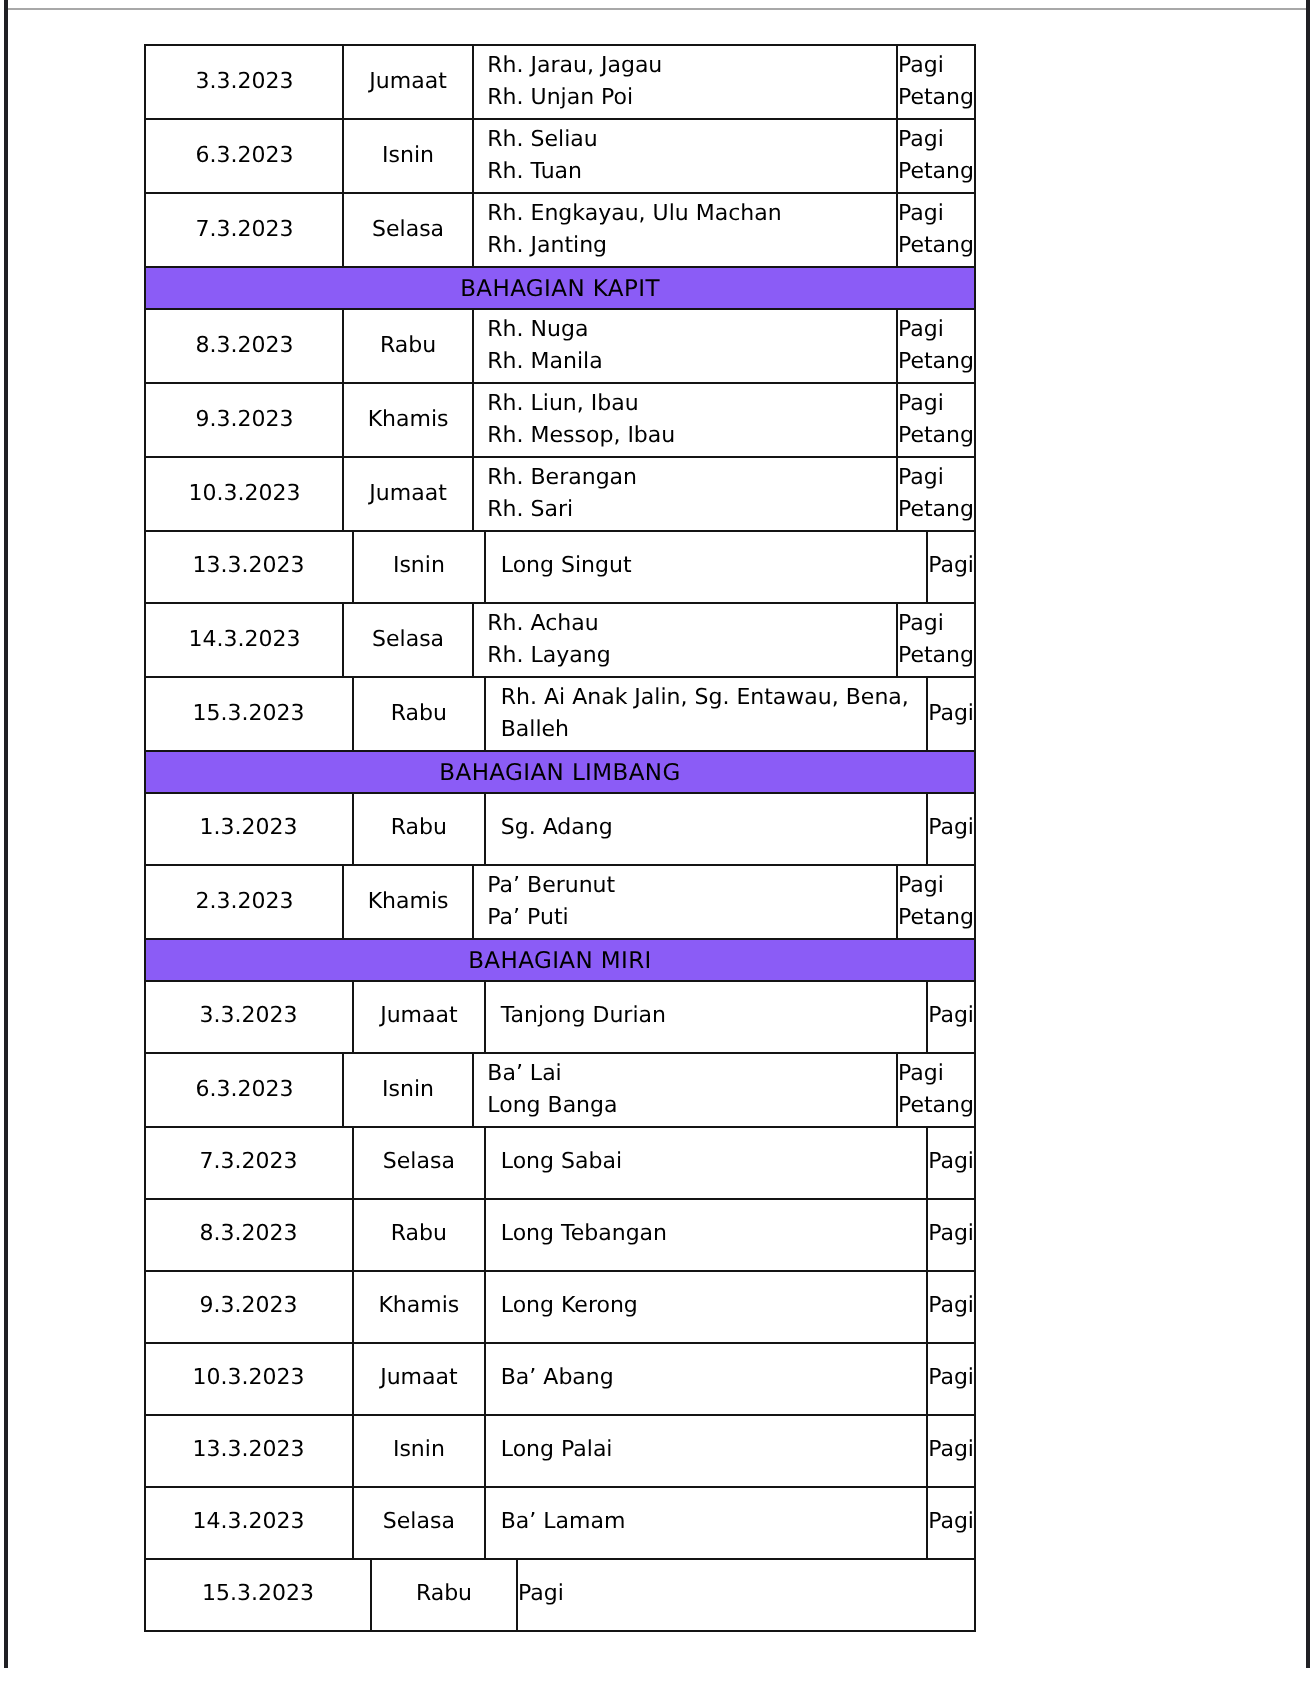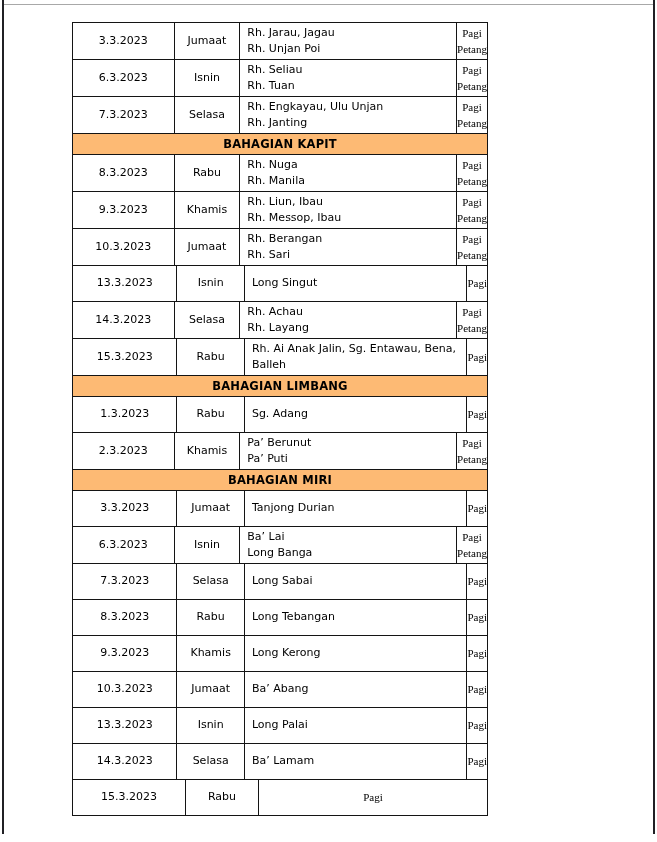--- a/index.html
+++ b/index.html
@@ -12,38 +12,38 @@
   .edge-right { position:absolute; left:653px; top:0; width:2px; height:834px; background:#202024; }
   .edge-top   { position:absolute; left:4px; top:4px; width:649px; height:1px; background:#a8a8a8; }
 
   .table {
     position:absolute; left:72px; top:22px; width:416px;
     border:1.5px solid #141414; box-sizing:border-box; background:#fff;
   }
   .table > div + div { border-top:1.5px solid #141414; }
 
   .section-header {
-    height:20px; background:#fdba74;
+    height:20px; background:#8b5cf6;
     display:flex; align-items:center; justify-content:center;
-    font-weight:bold; font-size:11.5px; letter-spacing:0.2px;
+    font-weight:normal; font-size:11.5px; letter-spacing:0.2px;
   }
 
   .row { display:flex; }
   .row.single { height:35px; }
   .row.double { height:36px; }
 
   .cell {
     display:flex; flex-direction:column; justify-content:center;
     font-size:11px; line-height:16.5px; box-sizing:border-box;
   }
   .cell + .cell { border-left:1.5px solid #141414; }
   .col-date { width:112px; align-items:center; text-align:center; }
   .col-day  { width:73px;  align-items:center; text-align:center; }
   .col-loc  { width:240px; align-items:flex-start; text-align:left; padding-left:7px; padding-right:4px; }
-  .col-time { flex:1; align-items:center; text-align:center;font-family:Liberation Serif, serif; }
+  .col-time { flex:1; align-items:flex-start; text-align:center; }
 </style>
 </head>
 <body>
 
 <div class="page">
   <div class="edge-left"></div>
   <div class="edge-right"></div>
   <div class="edge-top"></div>
   <div class="table">
       <div class="row double">
@@ -79,21 +79,21 @@
         </div>
       </div>
       <div class="row double">
         <div class="cell col-date">
           <div class="line">7.3.2023</div>
         </div>
         <div class="cell col-day">
           <div class="line">Selasa</div>
         </div>
         <div class="cell col-loc">
-          <div class="line">Rh. Engkayau, Ulu Unjan</div>
+          <div class="line">Rh. Engkayau, Ulu Machan</div>
           <div class="line">Rh. Janting</div>
         </div>
         <div class="cell col-time">
           <div class="line">Pagi</div>
           <div class="line">Petang</div>
         </div>
       </div>
       <div class="section-header">BAHAGIAN KAPIT</div>
       <div class="row double">
         <div class="cell col-date">

